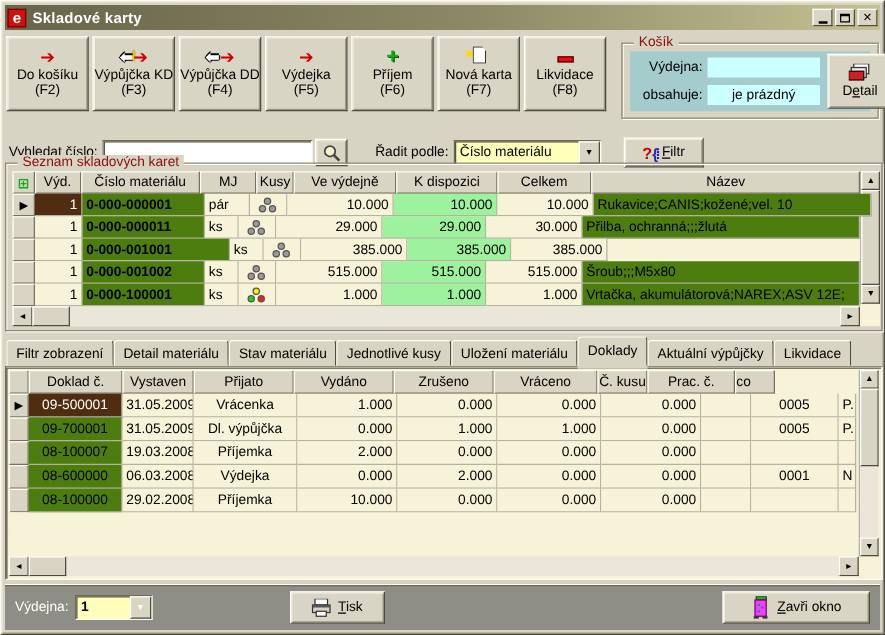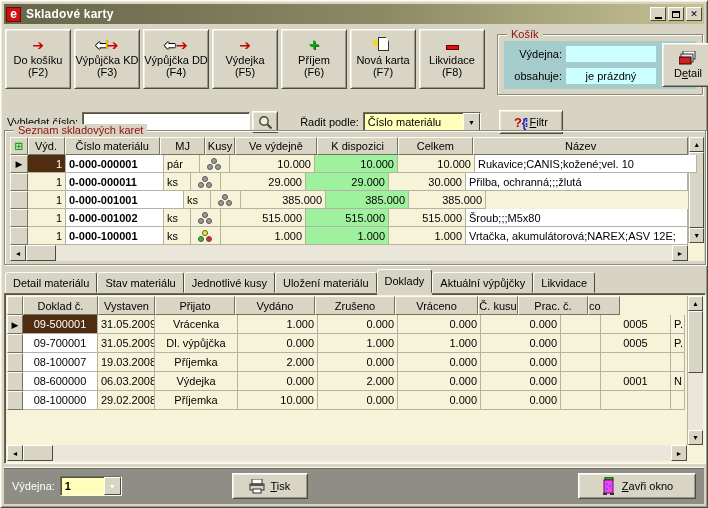--- a/index.html
+++ b/index.html
@@ -79,21 +79,21 @@
 
   
   .cards-group { left:3px; top:124px; width:702px; height:140px; }
   .grid-wrap { position:absolute; left:6px; top:12px; width:694px; height:124px; background:#f6f3d9; }
   .t1-row { display:flex; height:18px; }
   .hcell { background:#d9d5c4; border:1px solid; border-color:#fdfcf2 #75735f #75735f #fdfcf2;
            display:flex; align-items:center; justify-content:center; overflow:hidden; white-space:nowrap; }
   .cell { border-right:1px solid #b5b2a2; border-bottom:1px solid #b5b2a2; overflow:hidden;
           display:flex; align-items:center; padding:0 3px; white-space:nowrap; }
   .num { justify-content:flex-end; }
-  .c-yellow { background:#f6f3d9; } .c-cyan { background:#ffffff; } .c-green { background:#9ef29e; }
+  .c-yellow { background:#f6f3d9; } .c-cyan { background:#4d7c0f; } .c-green { background:#9ef29e; }
   .c-sel { background:#502c10; color:#fff; }
   .rowmark { background:#d9d5c4; border:1px solid; border-color:#fdfcf2 #75735f #75735f #fdfcf2;
              display:flex; align-items:center; justify-content:center; font-size:9px; padding:0; }
   .bold { font-weight:bold; }
   .kusy-ic { width:17px; height:12px; position:relative; }
   .kusy-ic i { position:absolute; width:6px; height:6px; border-radius:50%; background:#9a9a9a; border:1px solid #555; }
   .kusy-ic i:nth-child(1){ left:5px; top:0; } .kusy-ic i:nth-child(2){ left:1px; top:6px; } .kusy-ic i:nth-child(3){ left:9px; top:6px; }
   .kusy-mixed i:nth-child(1){ background:#ffee00; } .kusy-mixed i:nth-child(2){ background:#22cc22; } .kusy-mixed i:nth-child(3){ background:#ee2222; }
   .corner-ic { color:#11aa11; font-weight:bold; font-size:11px; }
 
@@ -373,20 +373,21 @@
       <div class="hscroll" style="position:absolute;left:0;right:16px;bottom:0">
         <div class="sb-btn-h">◄</div>
         <div class="sb-thumb-h"></div>
         <div style="flex:1"></div>
         <div class="sb-btn-h">►</div>
       </div>
     </div>
   </div>
 
   <div class="tabs">
+    <div class="tab">Filtr zobrazení</div>
     <div class="tab">Detail materiálu</div>
     <div class="tab">Stav materiálu</div>
     <div class="tab">Jednotlivé kusy</div>
     <div class="tab">Uložení materiálu</div>
     <div class="tab active">Doklady</div>
     <div class="tab">Aktuální výpůjčky</div>
     <div class="tab">Likvidace</div>
   </div>
 
   <div class="docs-panel sunken">

